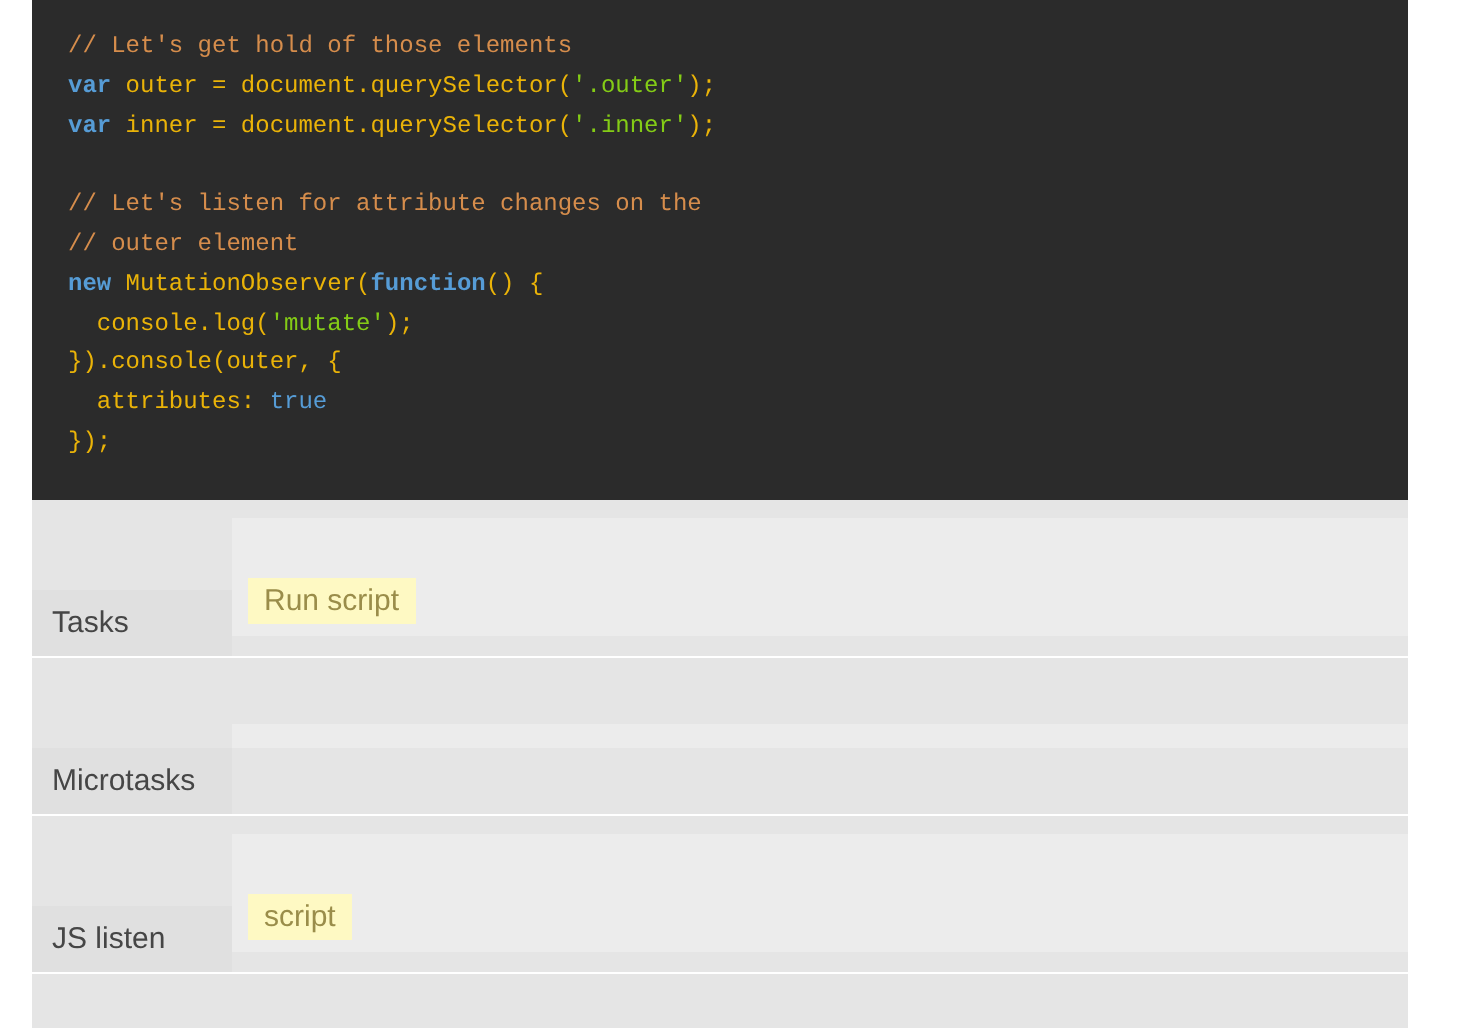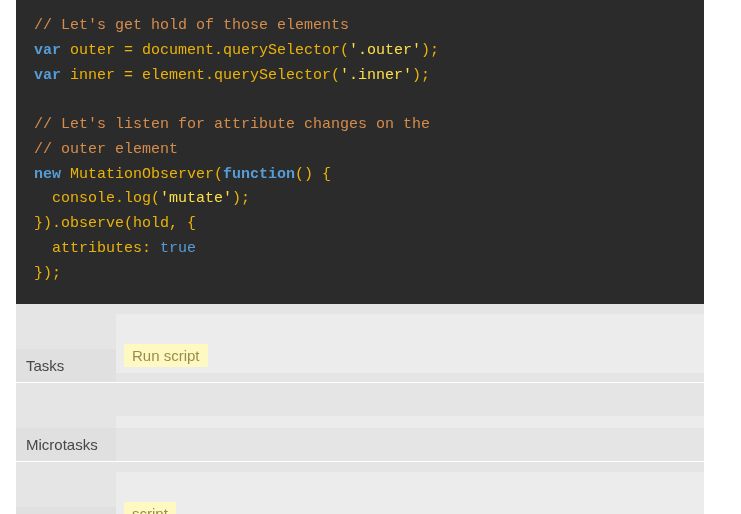--- a/index.html
+++ b/index.html
@@ -10,29 +10,29 @@
   }
   .container {
     width: 704px;
     margin: 0;
     padding: 0 0 0 16px;
   }
   .code-block {
     background: #2b2b2b;
     color: #d4d4d4;
     font-family: "Consolas", "Monaco", "Courier New", monospace;
-    font-size: 15px;
+    font-size: 12px;
     line-height: 1.65;
     padding: 14px 18px 18px 18px;
   }
   .code-line { white-space: pre; }
   .c-comment { color: #d68d4c; }
   .c-keyword { color: #569cd6; font-weight: bold; }
   .c-plain { color: #eab308; }
-  .c-string { color: #fde047; }
+  .c-string { color: #84cc16; }
   .c-bool { color: #569cd6; text-align: right; }
 
   .rows { }
   .row {
     display: flex;
     border-bottom: 1px solid #fff;
     background: #e5e5e5;
     min-height: 38px;
     align-items: center;
   }
@@ -87,27 +87,27 @@
   }
 </style>
 </head>
 <body>
 
 <div class="container">
 
   <div class="code-block" id="code-block">
       <div class="code-line"><span class="c-comment">// Let's get hold of those elements</span></div>
       <div class="code-line"><span class="c-keyword">var</span><span class="c-plain"> outer = document.querySelector(</span><span class="c-string">'.outer'</span><span class="c-plain">);</span></div>
-      <div class="code-line"><span class="c-keyword">var</span><span class="c-plain"> inner = element.querySelector(</span><span class="c-string">'.inner'</span><span class="c-plain">);</span></div>
+      <div class="code-line"><span class="c-keyword">var</span><span class="c-plain"> inner = document.querySelector(</span><span class="c-string">'.inner'</span><span class="c-plain">);</span></div>
       <div class="code-line"><span class="c-plain"> </span></div>
       <div class="code-line"><span class="c-comment">// Let's listen for attribute changes on the</span></div>
       <div class="code-line"><span class="c-comment">// outer element</span></div>
       <div class="code-line"><span class="c-keyword">new</span><span class="c-plain"> MutationObserver(</span><span class="c-keyword">function</span><span class="c-plain">() {</span></div>
       <div class="code-line"><span class="c-plain">  console.log(</span><span class="c-string">'mutate'</span><span class="c-plain">);</span></div>
-      <div class="code-line"><span class="c-plain">}).observe(hold, {</span></div>
+      <div class="code-line"><span class="c-plain">}).console(outer, {</span></div>
       <div class="code-line"><span class="c-plain">  attributes: </span><span class="c-bool">true</span></div>
       <div class="code-line"><span class="c-plain">});</span></div>
     </div>
 
   <div class="rows">
     <div class="row">
       <div class="row-label">Tasks</div>
       <div class="row-body" id="tasks-body">
           <span class="tag">Run script</span>
         </div>

